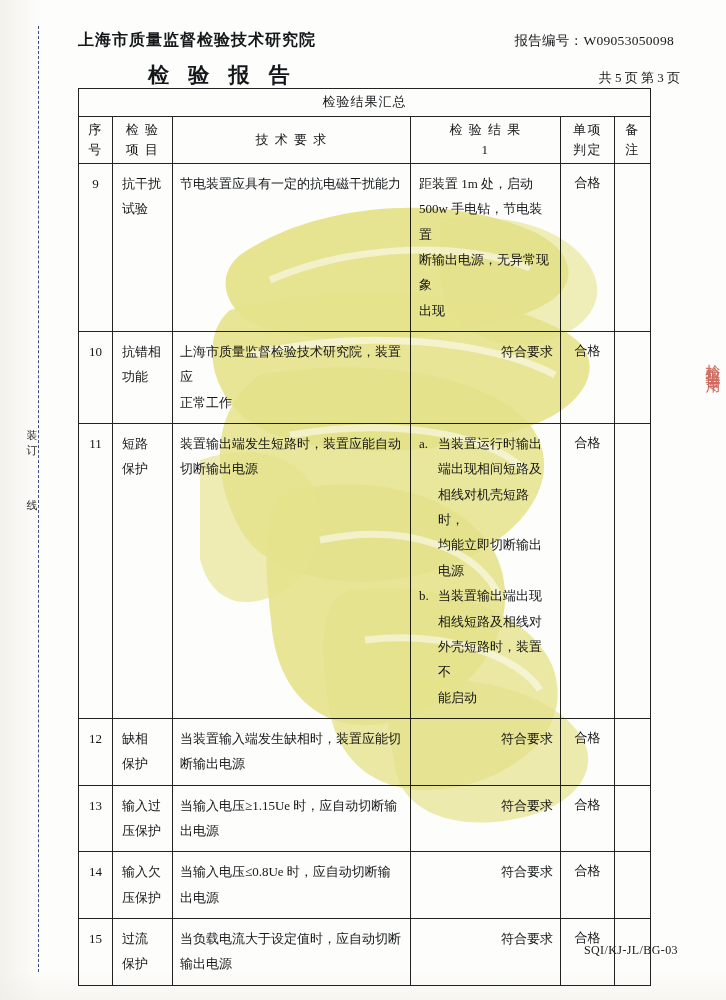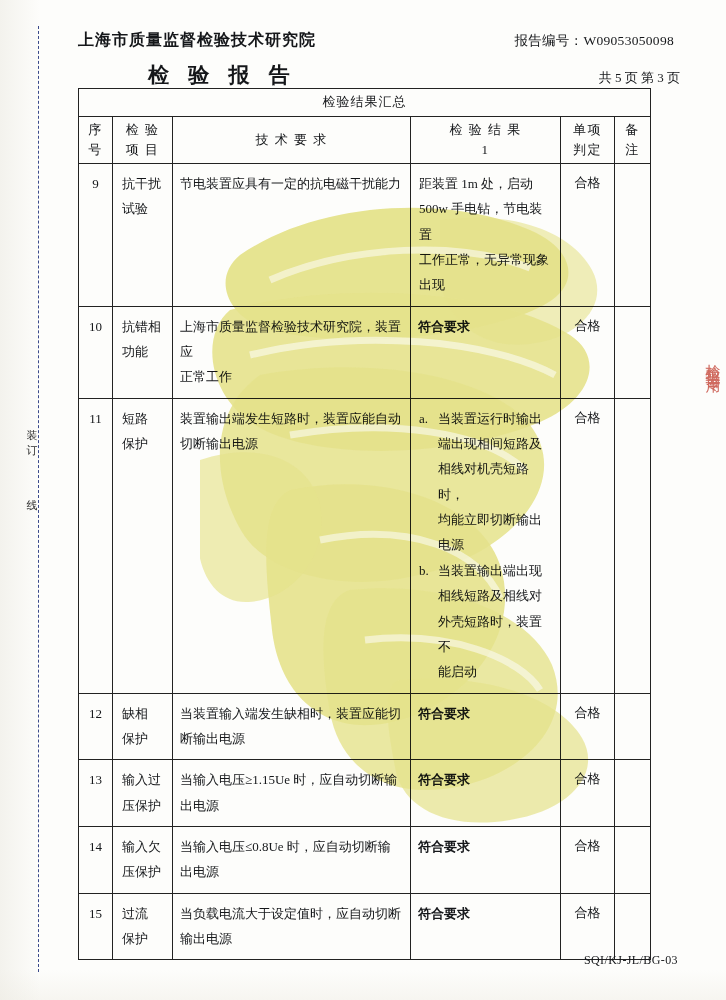--- a/index.html
+++ b/index.html
@@ -139,22 +139,21 @@
   .cell.idx {
     text-align: center;
     line-height: 1.95;
   }
   .cell.name {
     text-align: left;
     line-height: 1.95;
     padding-left: 9px !important;
   }
   .cell.res {
-    text-align: left;
-    font-weight: bold;
+    text-align: right;
   }
   .cell.res-left {
     text-align: left;
     padding-left: 8px !important;
   }
   .indent-list .li {
     display: flex;
     gap: 6px;
   }
   .indent-list .li .mk {
@@ -189,21 +188,21 @@
     opacity: 0.75;
     writing-mode: vertical-rl;
     text-orientation: upright;
     letter-spacing: 3px;
   }
 
   
   .footer-code {
     position: absolute;
     right: 48px;
-    bottom: 32px;
+    bottom: 42px;
     font-size: 12px;
     font-family: "Liberation Serif", serif;
     letter-spacing: 0.4px;
   }
 </style>
 </head>
 <body>
 
 <div class="page">
 
@@ -268,21 +267,21 @@
             <td class="cell name">
               <div>抗干扰</div>
               <div>试验</div>
             </td>
             <td class="cell">
               <div>节电装置应具有一定的抗电磁干扰能力</div>
             </td>
             <td class="cell res-left">
               <div>距装置 1m 处，启动</div>
               <div>500w 手电钻，节电装置</div>
-              <div>工作正常，无异常现象</div>
+              <div>断输出电源，无异常现象</div>
               <div>出现</div>
             </td>
             <td class="cell c">合格</td>
             <td class="cell c"></td>
           </tr>
           <tr>
             <td class="cell idx">10</td>
             <td class="cell name">
               <div>抗错相</div>
               <div>功能</div>

